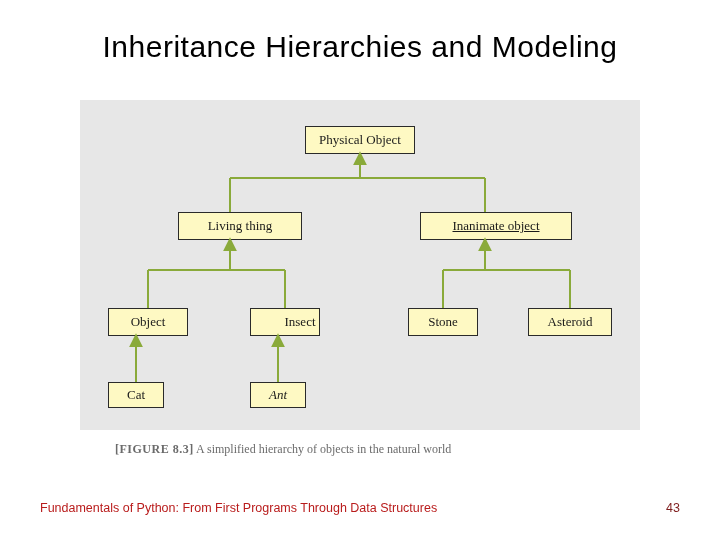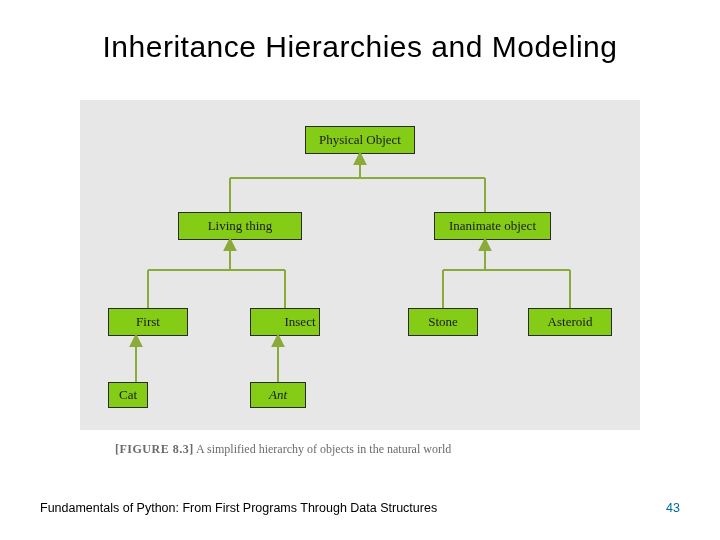--- a/index.html
+++ b/index.html
@@ -2,52 +2,52 @@
 <html><head>
 <meta charset="utf-8">
 <style>
   * { box-sizing: border-box; margin: 0; padding: 0; }
   html, body { width: 720px; height: 540px; background: #fff; font-family: Arial, Helvetica, sans-serif; }
   .slide { position: relative; width: 720px; height: 540px; border-radius: 20px; }
   .title { position: absolute; top: 30px; left: 0; right: 0; text-align: center; font-size: 30px; font-weight: 400; color: #000; letter-spacing: 0.5px; }
   .diagram-panel { position: absolute; left: 80px; top: 100px; width: 560px; height: 330px; background: #e7e7e7; }
   .diagram { position: relative; width: 100%; height: 100%; }
   .node {
-    position: absolute; background: #84cc16; border: 1.5px solid #2a2a2a;
+    position: absolute; background: #fef9c3; border: 1.5px solid #2a2a2a;
     font-family: Georgia, 'Times New Roman', serif; font-size: 13px; color: #1a1a1a;
     display: flex; align-items: center; justify-content: center;
     padding: 3px 10px; white-space: nowrap;
   }
   svg.connectors { position: absolute; left: 0; top: 0; width: 100%; height: 100%; pointer-events: none; }
   .caption-row { position: absolute; left: 80px; top: 442px; font-family: Georgia, 'Times New Roman', serif; font-size: 12px; color: #6b6b6b; }
   .caption-row b { font-weight: 700; letter-spacing: 0.5px; margin-left: 35px; }
-  .footer-left { position: absolute; left: 40px; bottom: 25px; font-size: 12.5px; color: #000000; }
-  .footer-right { position: absolute; right: 40px; bottom: 25px; font-size: 12.5px; color: #0369a1; }
+  .footer-left { position: absolute; left: 40px; bottom: 25px; font-size: 12.5px; color: #b91c1c; }
+  .footer-right { position: absolute; right: 40px; bottom: 25px; font-size: 12.5px; color: #7f1d1d; }
 </style>
 </head>
 <body>
 
 <div class="slide">
 
   <div class="title">Inheritance Hierarchies and Modeling</div>
 
   <div class="diagram-panel">
     <div class="diagram">
 
       <div class="node" style="left:225px; top:26px; width:110px; height:28px;">Physical Object</div>
 
       <div class="node" style="left:98px; top:112px; width:124px; height:28px;">Living thing</div>
-      <div class="node" style="left:354px; top:112px; width:117px; height:28px;">Inanimate object</div>
+      <div class="node" style="left:340px; top:112px; width:152px; height:28px;text-decoration:underline;">Inanimate object</div>
 
-      <div class="node" style="left:28px;  top:208px; width:80px; height:28px;">First</div>
+      <div class="node" style="left:28px;  top:208px; width:80px; height:28px;">Object</div>
       <div class="node" style="left:170px; top:208px; width:70px; height:28px;padding-left:40px;">Insect</div>
       <div class="node" style="left:328px; top:208px; width:70px; height:28px;">Stone</div>
       <div class="node" style="left:448px; top:208px; width:84px; height:28px;">Asteroid</div>
 
-      <div class="node" style="left:28px;  top:282px; width:40px; height:26px;">Cat</div>
+      <div class="node" style="left:28px;  top:282px; width:56px; height:26px;">Cat</div>
       <div class="node" style="left:170px; top:282px; width:56px; height:26px;font-style:italic;">Ant</div>
 
       <svg class="connectors" viewBox="0 0 560 330">
         <defs>
           <marker id="arrow" viewBox="0 0 10 10" refX="8" refY="5" markerWidth="7" markerHeight="7" orient="auto-start-reverse">
             <path d="M 0 0 L 10 5 L 0 10 z" fill="#8aaa3a"></path>
           </marker>
         </defs>
         <g stroke="#8aaa3a" stroke-width="2" fill="none">
 

